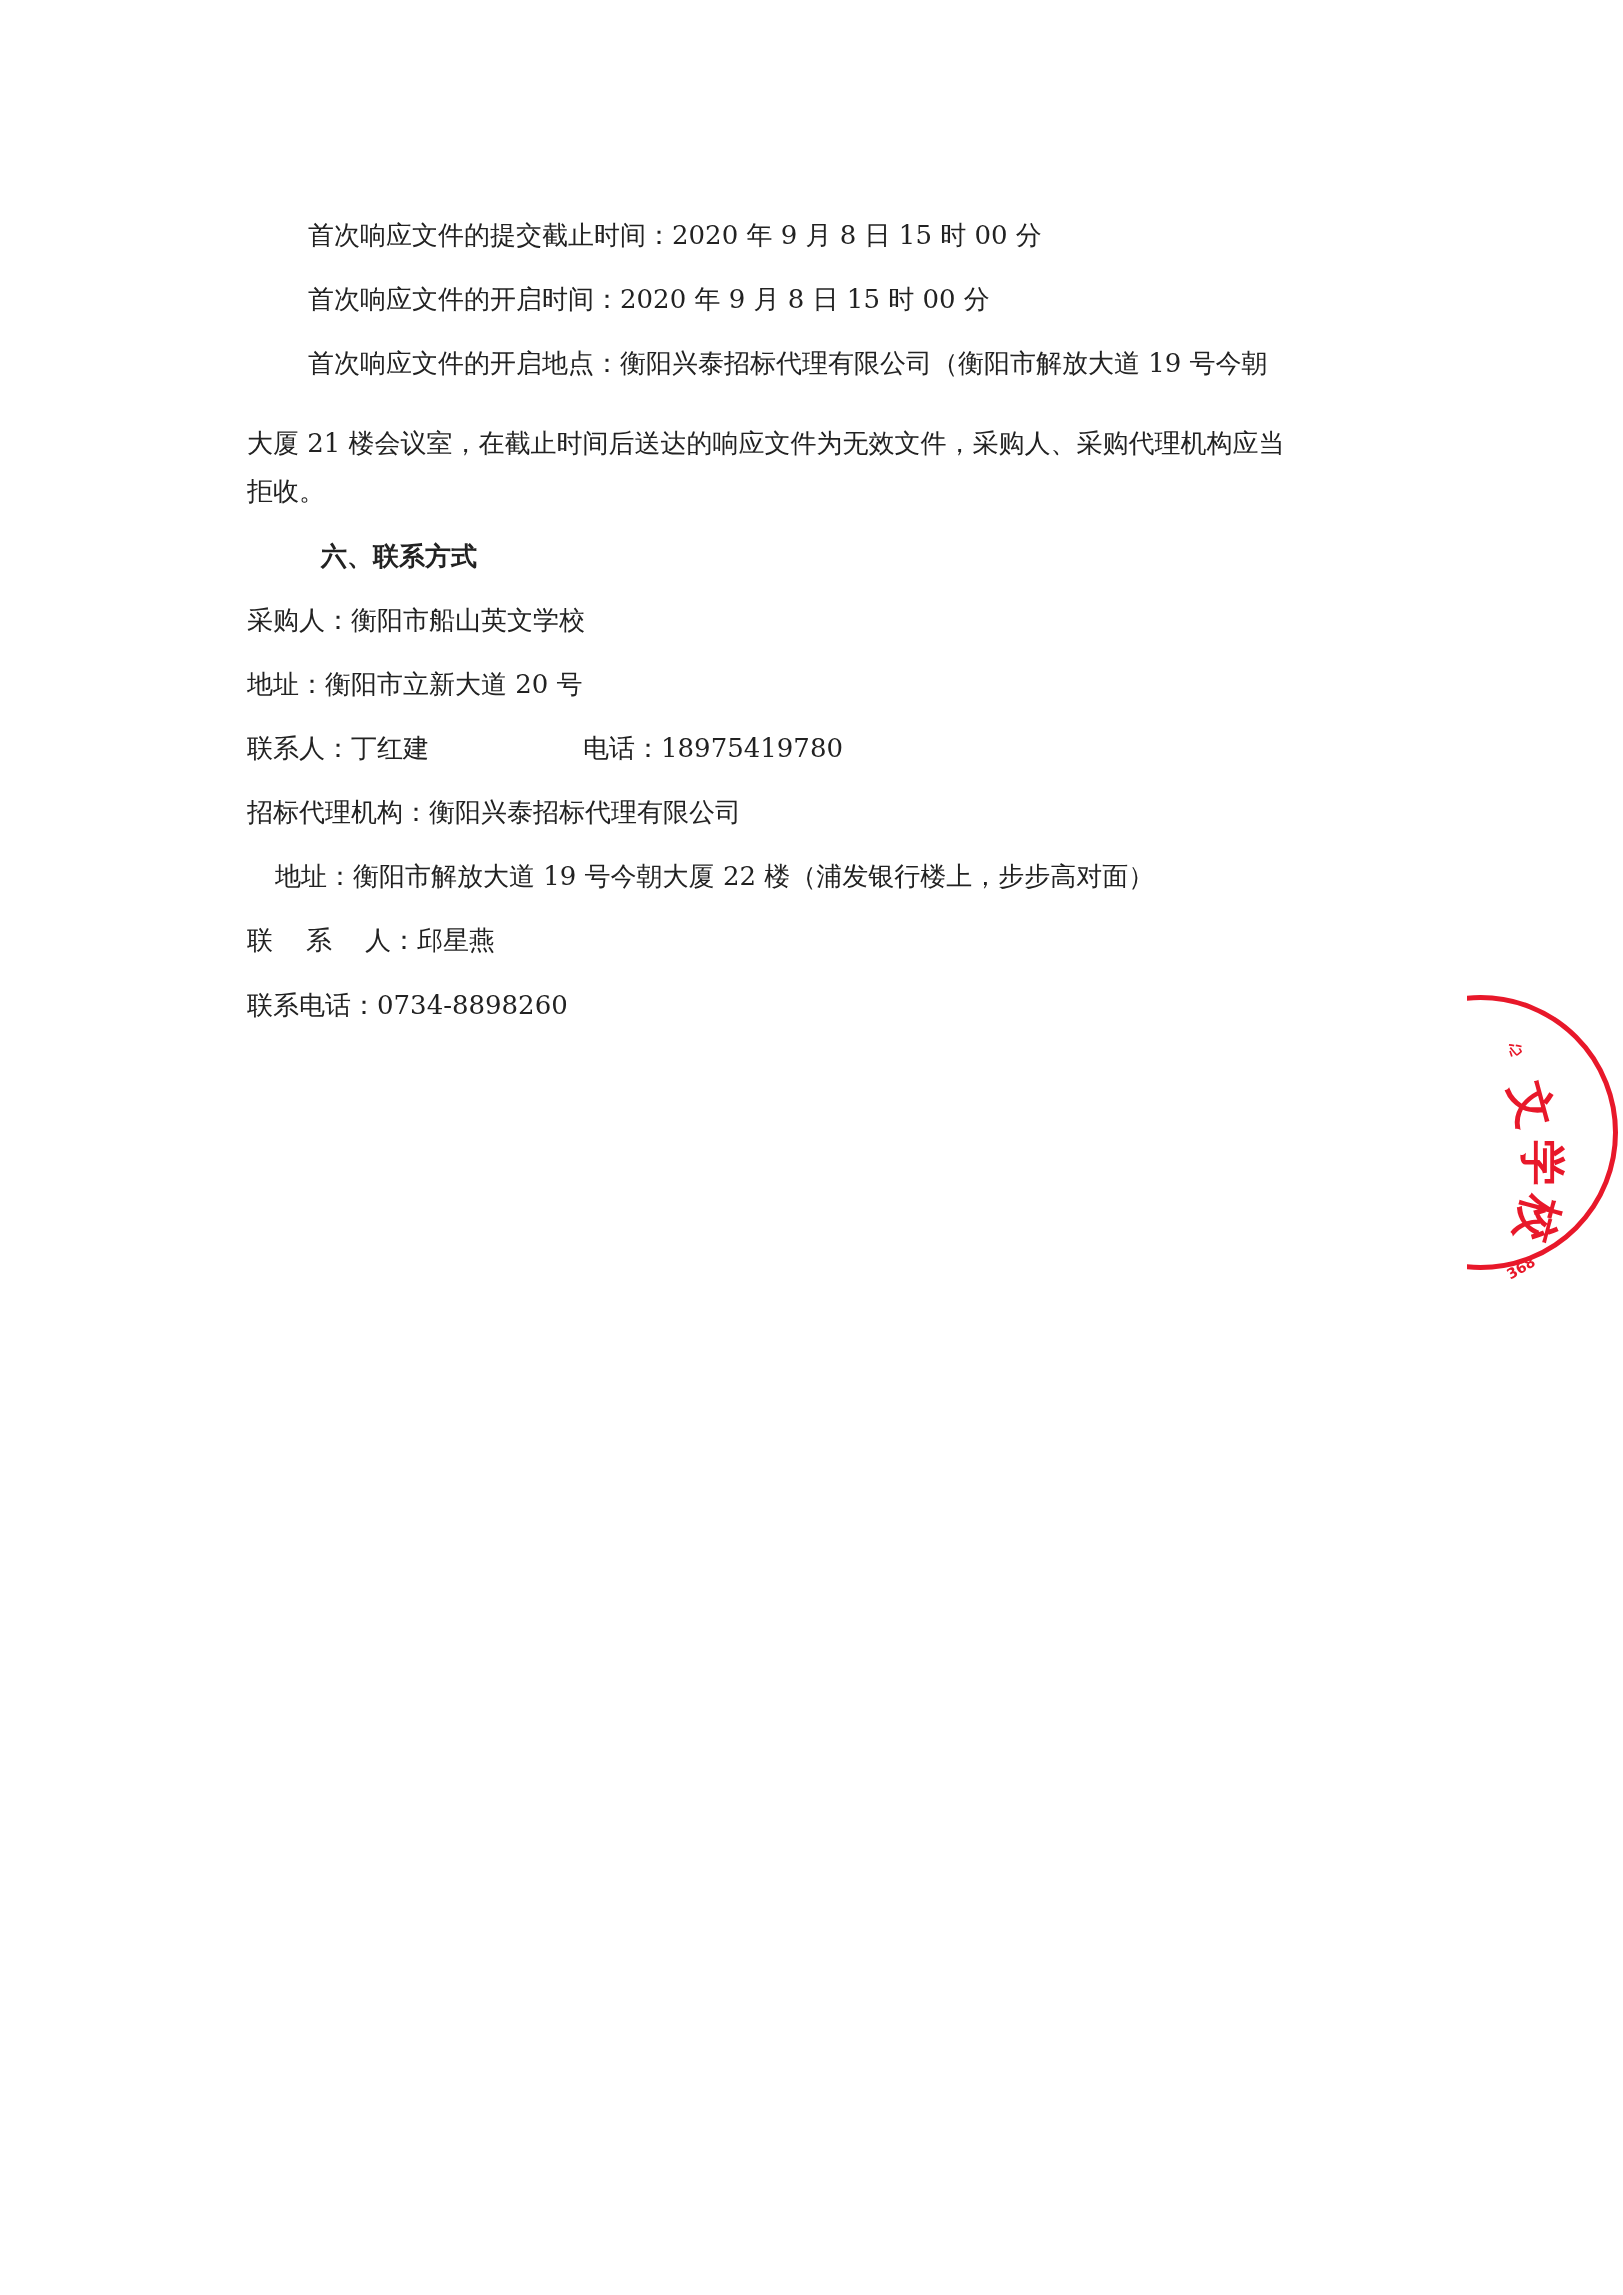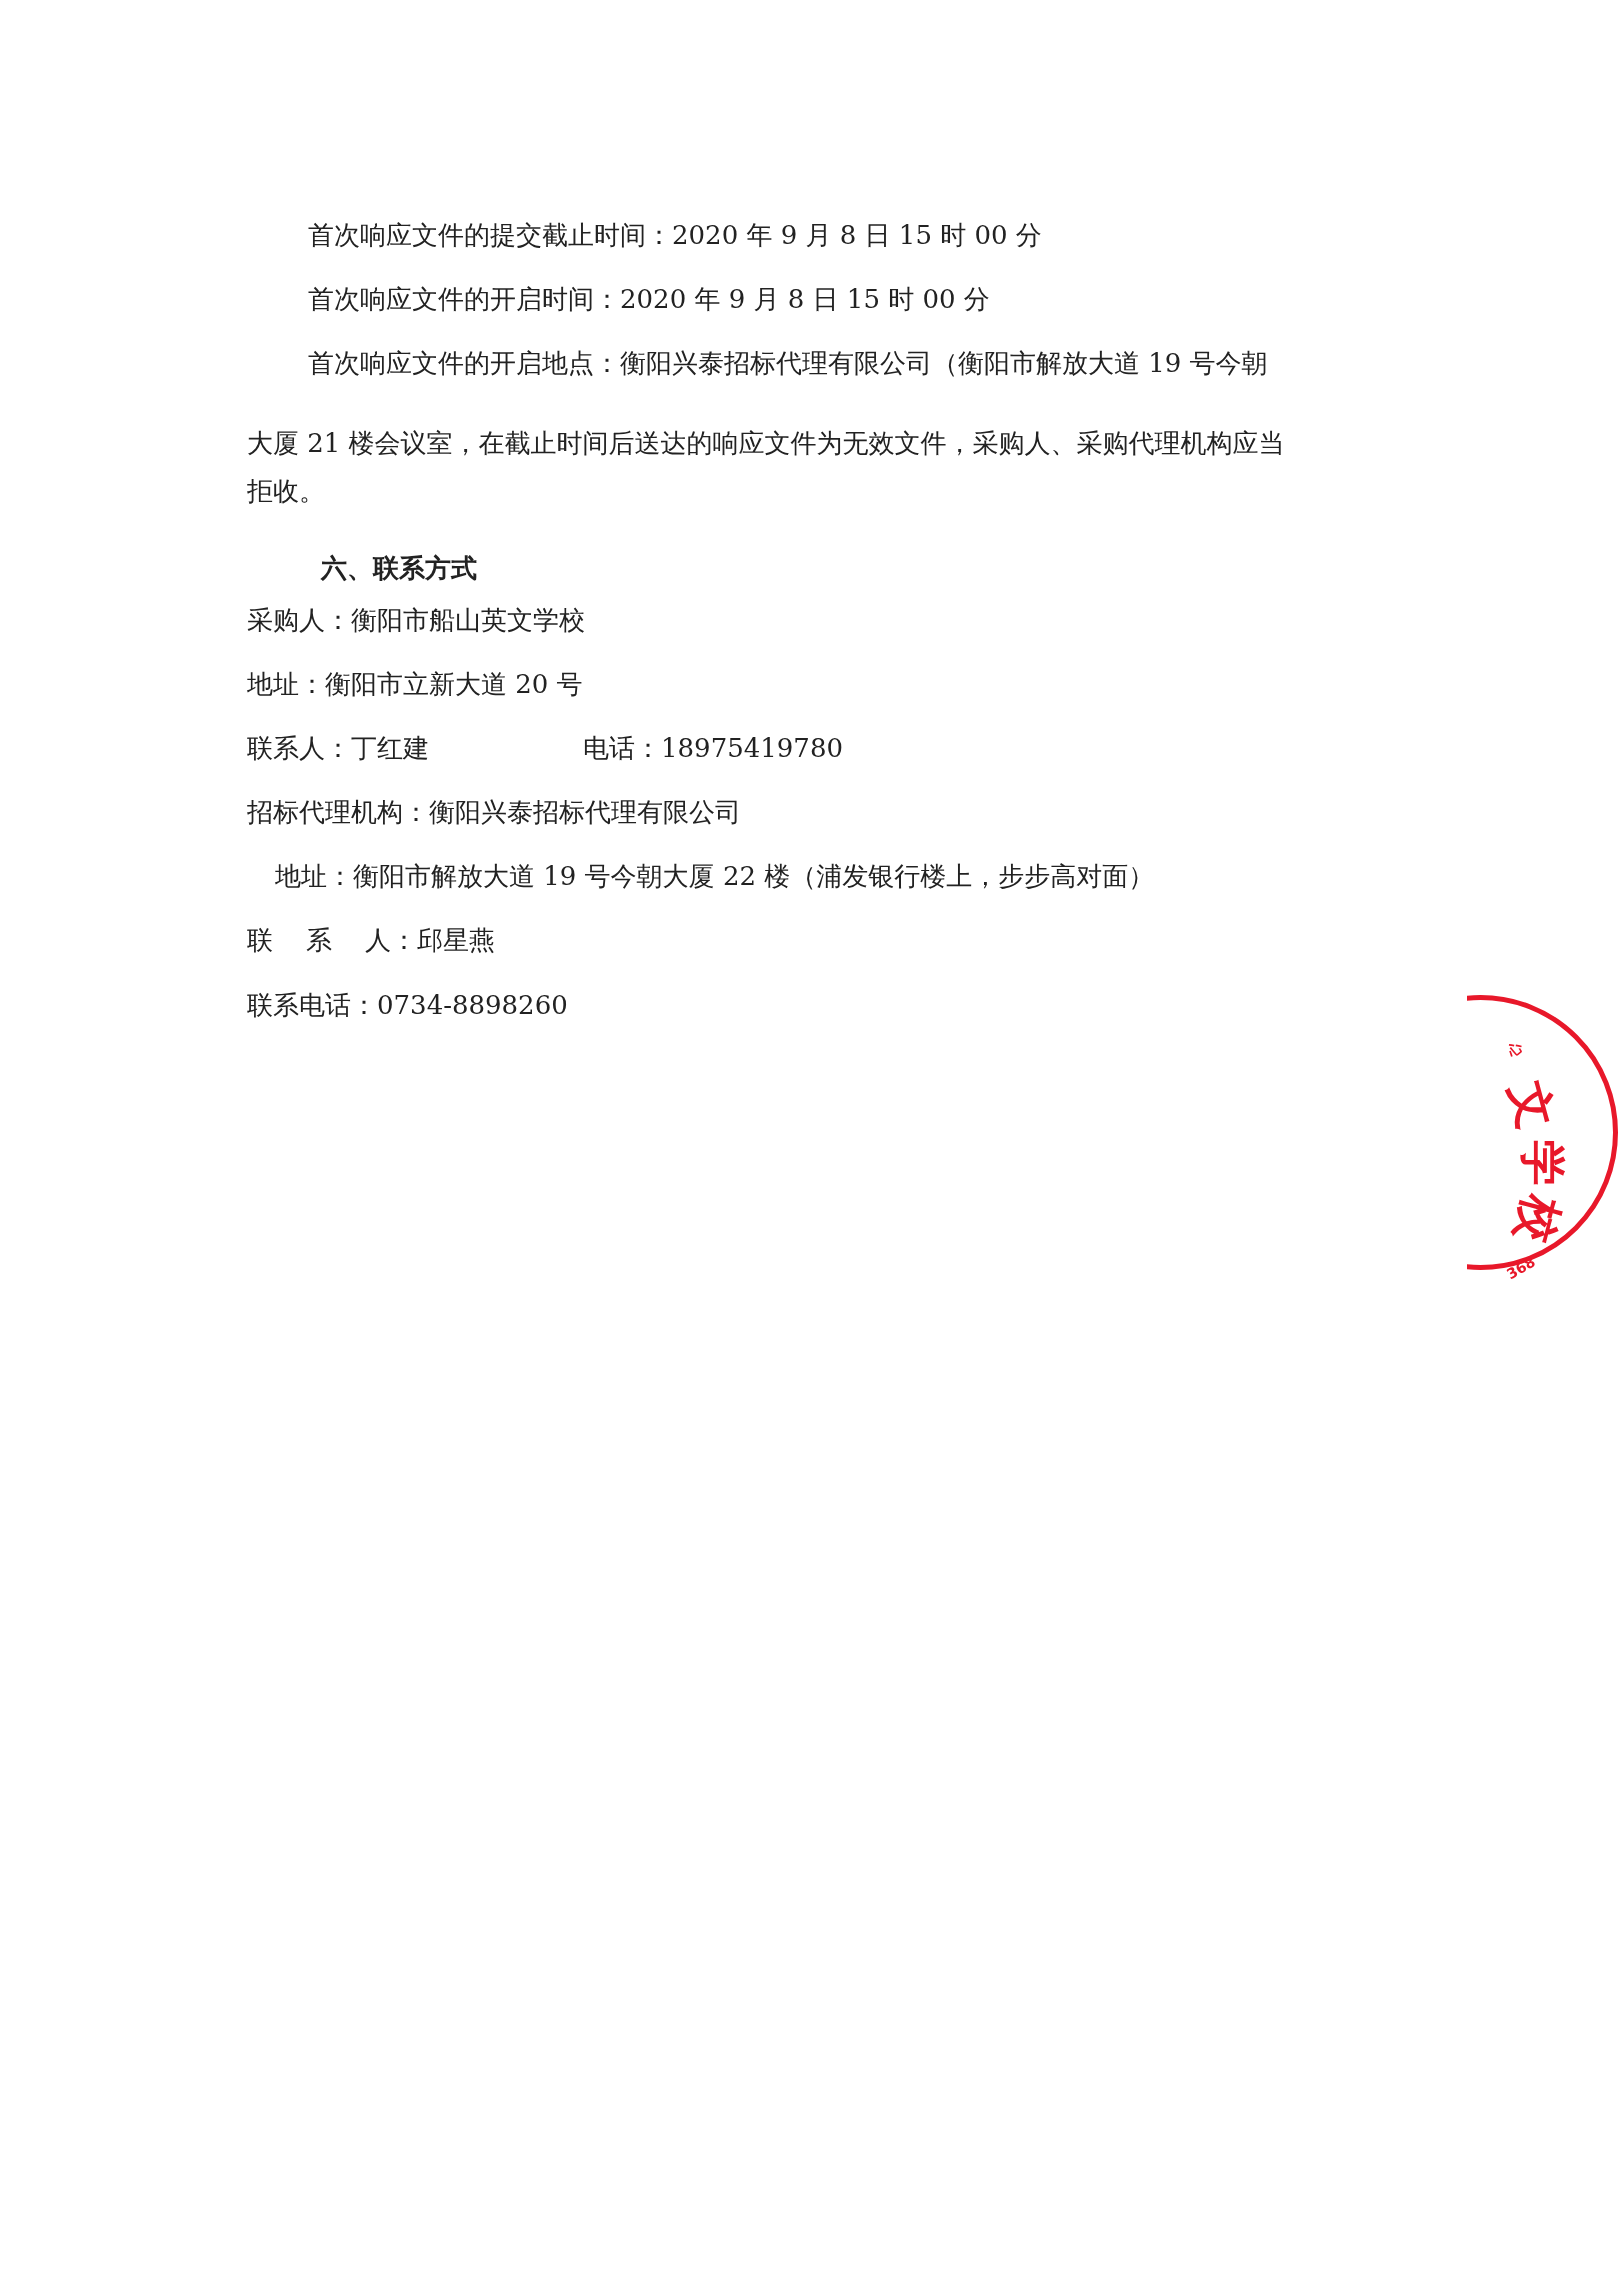--- a/index.html
+++ b/index.html
@@ -8,21 +8,21 @@
     font-family: "DejaVu Serif", "Liberation Serif", serif;
     color: #222;
   }
   .line {
     position: absolute;
     font-size: 26px;
     line-height: 33px;
     white-space: nowrap;
     text-align: right;
   }
-  .heading { font-weight: bold; font-family: "DejaVu Sans", "Liberation Sans", sans-serif; margin-top: 12px; }
+  .heading { font-weight: bold; font-family: "DejaVu Sans", "Liberation Sans", sans-serif; }
   .seal {
     position: absolute; left: 1467px; top: 995px; width: 196px; height: 301px;
   }
   .seal-arc {
     position: absolute; left: -124px; top: 0; width: 275px; height: 275px;
     border: 5.2px solid #e8182a; border-radius: 50%;
     clip-path: inset(0 0 0 124px);
     box-sizing: border-box;
   }
   .seal-char {

